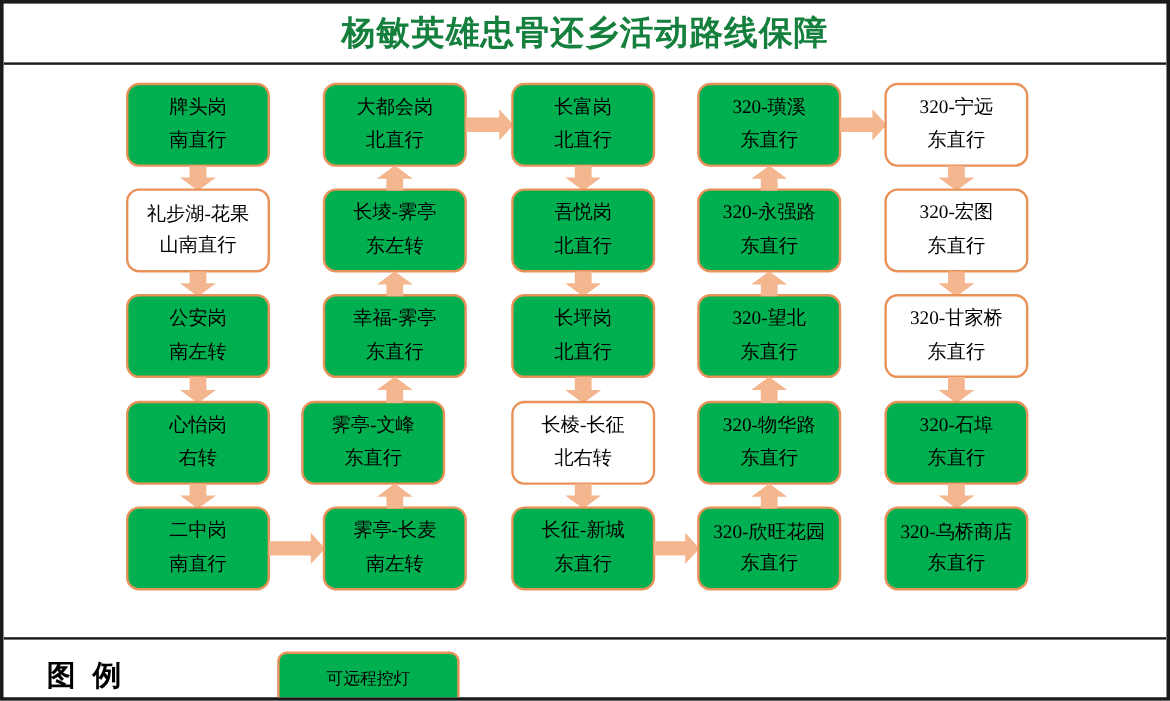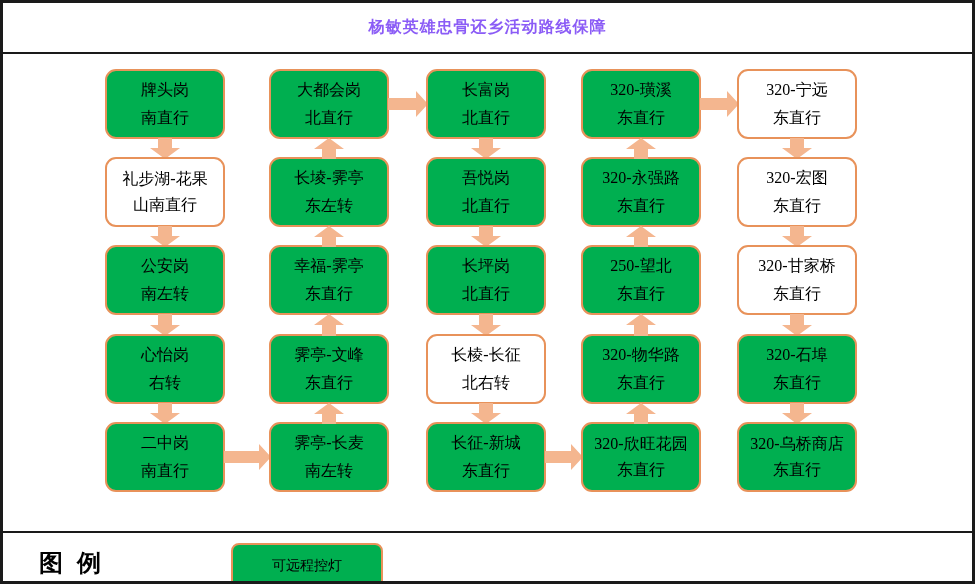--- a/index.html
+++ b/index.html
@@ -14,21 +14,21 @@
     overflow:hidden;
   }
   .title-band{
     position:absolute;left:0;top:0;right:0;height:51px;
     border-bottom:2px solid #1a1a1a;
     display:flex;align-items:center;justify-content:center;
   }
   .title-band h1{
     margin:0;
     font-family:"Liberation Sans","DejaVu Sans",sans-serif;
-    font-size:16px;font-weight:bold;color:#8b5cf6;
+    font-size:28px;font-weight:bold;color:#15803d;
     letter-spacing:1px;
   }
   .diagram{
     position:absolute;left:0;top:53px;right:0;height:475px;
     background:#fff;
   }
   .node{
     position:absolute;
     width:120px;height:70px;
     border:2px solid var(--border,#e8925a);
@@ -125,21 +125,21 @@
       <svg width="30" height="21" class="arrow" style="left: 311px; top: 82px;">
         <polygon points="8,21 22,21 22,11 30,11 15,0 0,11 8,11" fill="#f4b68f"></polygon>
       </svg>
       <div class="node green" style="left: 266px; top: 189px;">
         <span>幸福-霁亭</span>
         <span>东直行</span>
       </div>
       <svg width="30" height="21" class="arrow" style="left: 311px; top: 170px;">
         <polygon points="8,21 22,21 22,11 30,11 15,0 0,11 8,11" fill="#f4b68f"></polygon>
       </svg>
-      <div class="node green" style="left: 266px; top: 278px;">
+      <div class="node green" style="left: 248px; top: 278px;">
         <span>霁亭-文峰</span>
         <span>东直行</span>
       </div>
       <svg width="30" height="22" class="arrow" style="left: 311px; top: 258px;">
         <polygon points="8,22 22,22 22,11 30,11 15,0 0,11 8,11" fill="#f4b68f"></polygon>
       </svg>
       <div class="node green" style="left: 266px; top: 366px;">
         <span>霁亭-长麦</span>
         <span>南左转</span>
       </div>
@@ -189,21 +189,21 @@
         <polygon points="0,7 27,7 27,0 39,13 27,26 27,19 0,19" fill="#f4b68f"></polygon>
       </svg>
       <div class="node green" style="left: 578px; top: 101px;">
         <span>320-永强路</span>
         <span>东直行</span>
       </div>
       <svg width="30" height="21" class="arrow" style="left: 623px; top: 82px;">
         <polygon points="8,21 22,21 22,11 30,11 15,0 0,11 8,11" fill="#f4b68f"></polygon>
       </svg>
       <div class="node green" style="left: 578px; top: 189px;">
-        <span>250-望北</span>
+        <span>320-望北</span>
         <span>东直行</span>
       </div>
       <svg width="30" height="21" class="arrow" style="left: 623px; top: 170px;">
         <polygon points="8,21 22,21 22,11 30,11 15,0 0,11 8,11" fill="#f4b68f"></polygon>
       </svg>
       <div class="node green" style="left: 578px; top: 278px;">
         <span>320-物华路</span>
         <span>东直行</span>
       </div>
       <svg width="30" height="22" class="arrow" style="left: 623px; top: 258px;">

